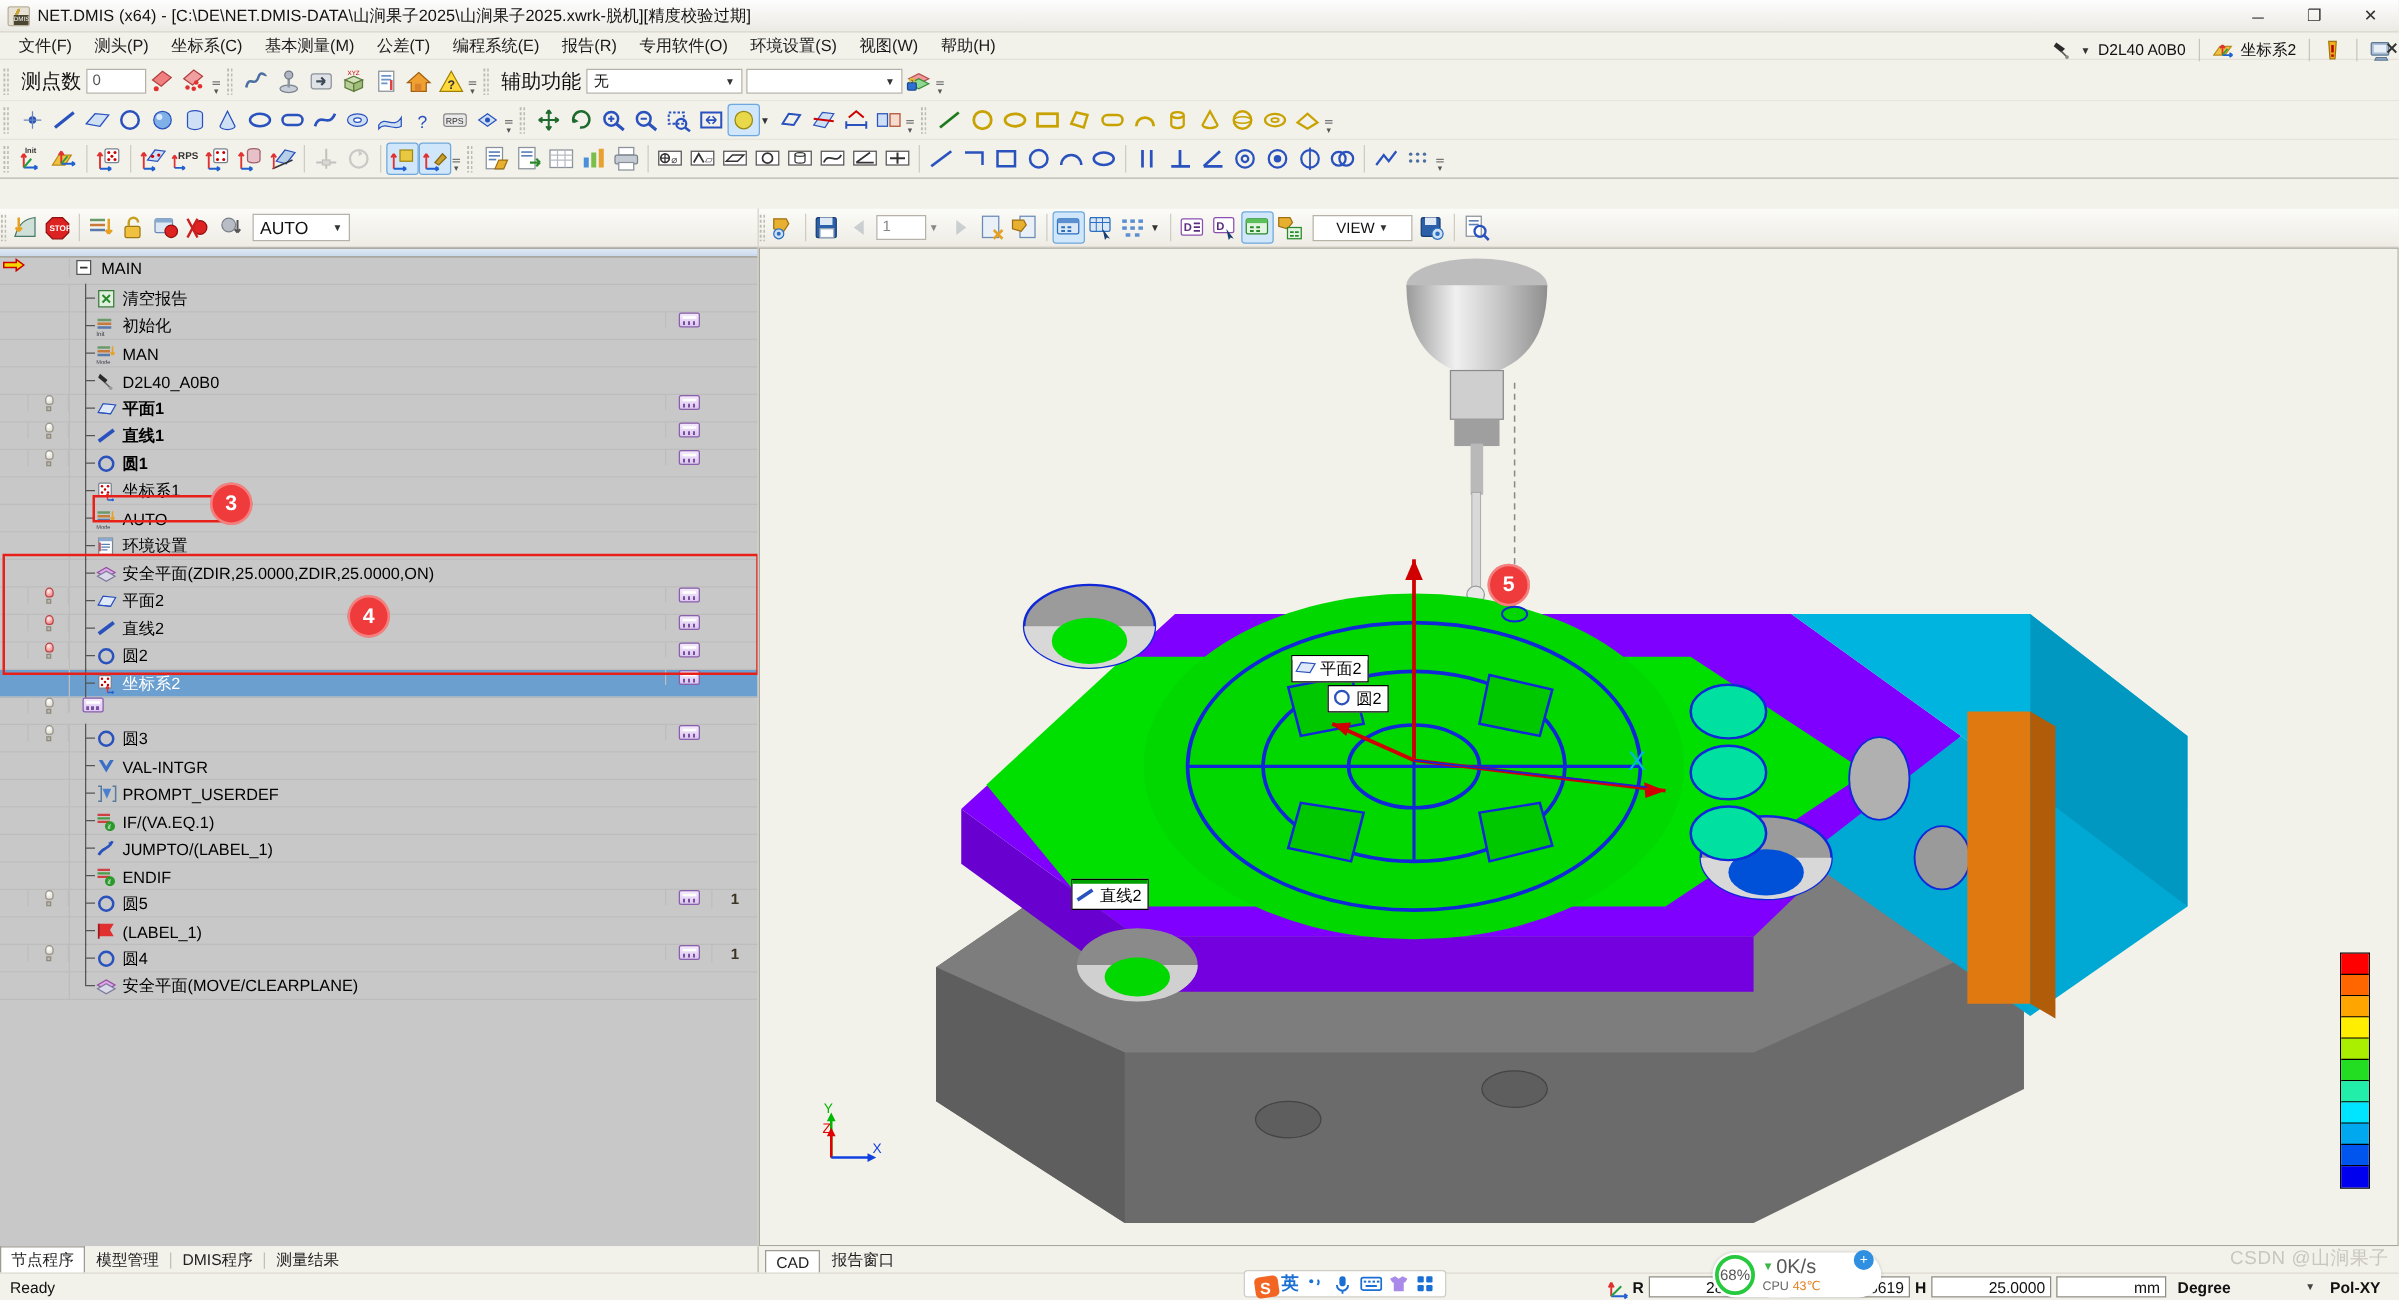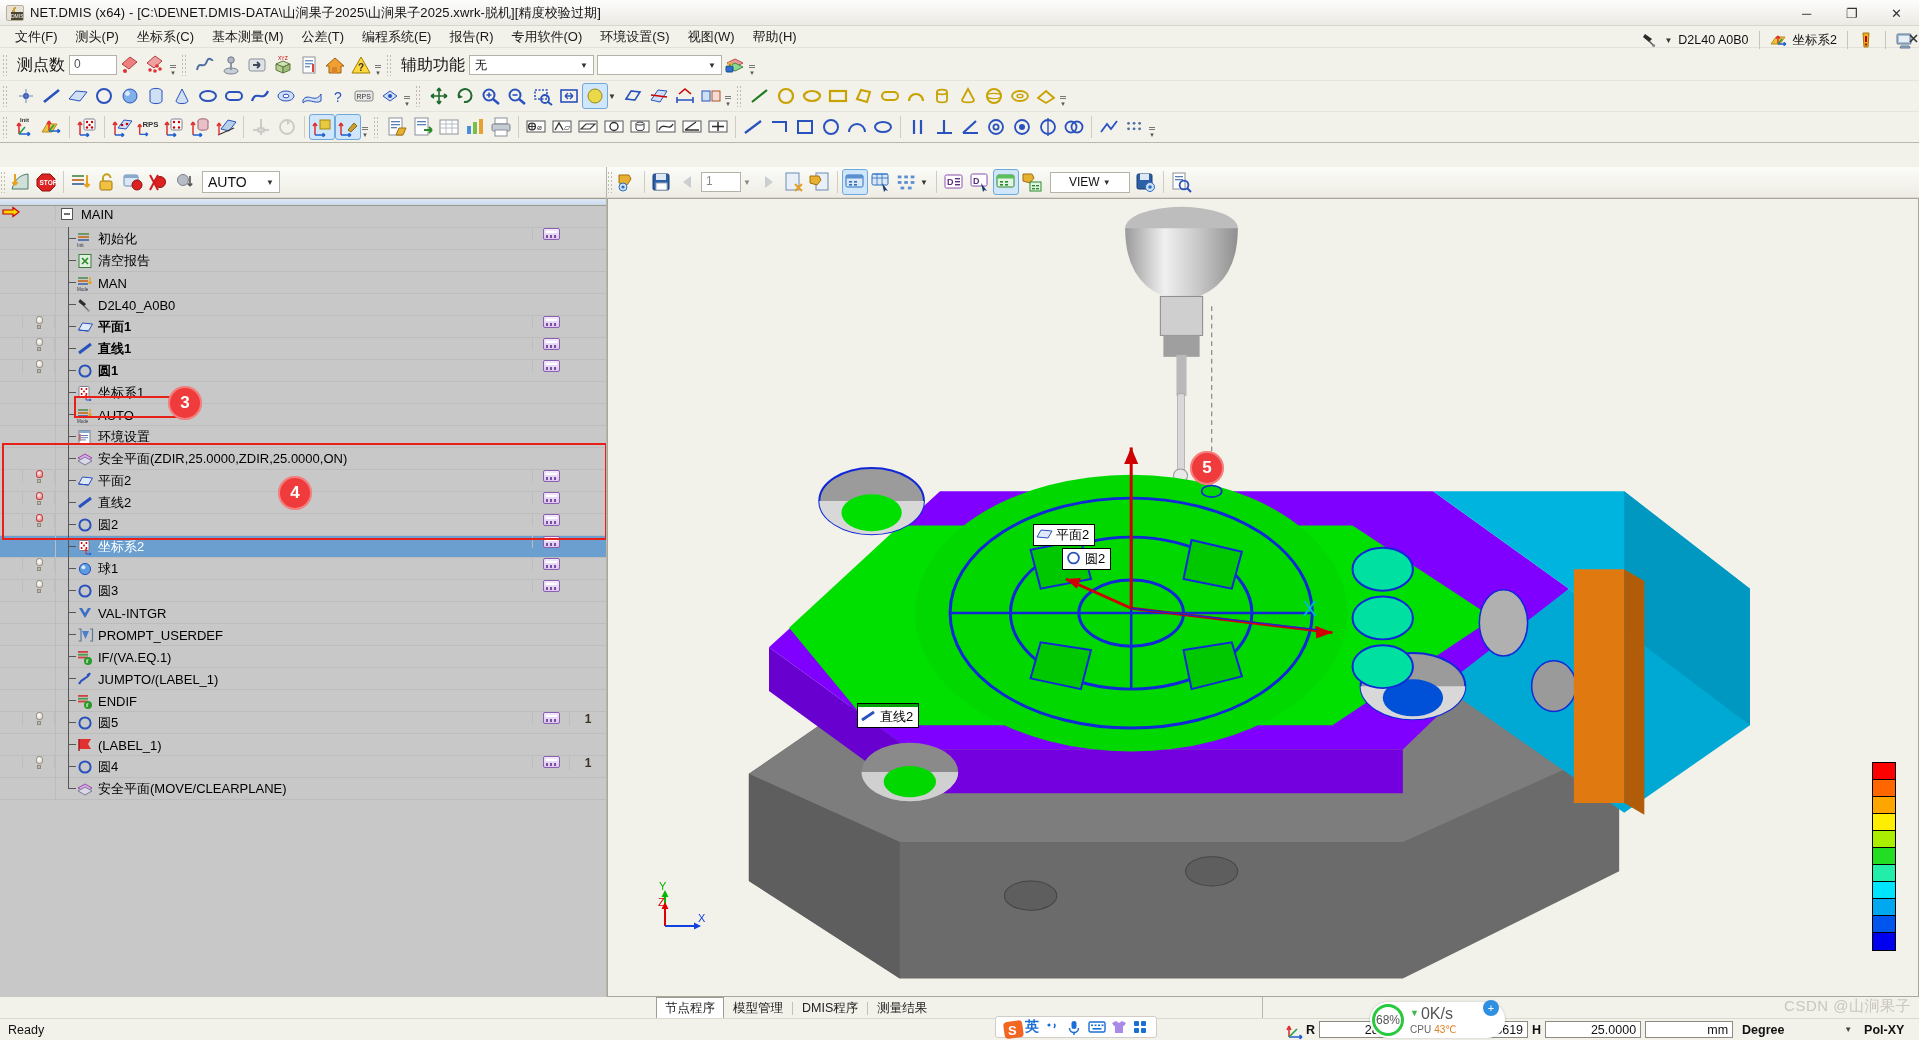--- a/index.html
+++ b/index.html
@@ -127,21 +127,21 @@
                display:flex; align-items:center; padding:1px 5px 1px 2px;
                font-size:13px; color:#000; white-space:nowrap; }
   .cad-label .topbar { position:absolute; left:0; right:0; top:0; height:3px; }
 
   .legend { position:absolute; width:24px; border:1px solid #000; }
   .legend div { height:17px; border-bottom:1px solid #000; }
   .legend div:last-child { border-bottom:none; }
 
   
   .tabsrow { position:absolute; left:0; right:0; bottom:22px; height:21px;
-             background:#f2f1ea; display:flex; align-items:center;flex-direction:column; }
+             background:#f2f1ea; display:flex; align-items:flex-start; }
   .tab { font-size:12.5px; padding:2px 8px; color:#222; border:1px solid transparent; }
   .tab.active { background:#fff; border:1px solid #9f9c92; border-bottom-color:#fff; }
   .tabsep { width:1px; height:13px; background:#c2bfb5; align-self:center; }
 
   .statusbar { position:absolute; left:0; right:0; bottom:0; height:22px;
                background:#f2f1ea; border-top:1px solid #dcd9d0;
                display:flex; align-items:center; font-size:12.5px; color:#111; }
 
   .tray { position:absolute; left:995px; bottom:2px; height:22px;
           background:#fff; border:1px solid #cfcdc5; border-radius:3px;
@@ -965,44 +965,44 @@
               </div>
               <div class="c-mark"></div>
               <div class="c-num"></div>
             </div>
             <div class="trow">
               <div class="c-arrow"></div>
               <div class="c-bulb"></div>
               <div class="c-tree">
                 <span class="stick"></span>
                 <span class="ico"><svg width="17" height="16" viewBox="0 0 17 16">
+                    <rect x="2" y="1.5" width="12" height="13" fill="#dff0df" stroke="#3a7a3a"></rect>
+                    <path d="M5 5 L11 11 M11 5 L5 11" stroke="#2a8a2a" stroke-width="1.6"></path>
+                  </svg></span>
+                <span class="lbl">清空报告</span>
+              </div>
+              <div class="c-mark"></div>
+              <div class="c-num"></div>
+            </div>
+            <div class="trow">
+              <div class="c-arrow"></div>
+              <div class="c-bulb"></div>
+              <div class="c-tree">
+                <span class="stick"></span>
+                <span class="ico"><svg width="17" height="16" viewBox="0 0 17 16">
                     <rect x="1" y="2" width="11" height="2" fill="#6a9a6a"></rect>
                     <rect x="1" y="5" width="11" height="2" fill="#c87a3a"></rect>
                     <rect x="1" y="8" width="11" height="2" fill="#5a7aaa"></rect>
                     <text x="0" y="16" font-size="5" fill="#334">Init</text>
                   </svg></span>
                 <span class="lbl">初始化</span>
               </div>
               <div class="c-mark">
                 <span class="mark-ico"></span>
               </div>
-              <div class="c-num"></div>
-            </div>
-            <div class="trow">
-              <div class="c-arrow"></div>
-              <div class="c-bulb"></div>
-              <div class="c-tree">
-                <span class="stick"></span>
-                <span class="ico"><svg width="17" height="16" viewBox="0 0 17 16">
-                    <rect x="2" y="1.5" width="12" height="13" fill="#dff0df" stroke="#3a7a3a"></rect>
-                    <path d="M5 5 L11 11 M11 5 L5 11" stroke="#2a8a2a" stroke-width="1.6"></path>
-                  </svg></span>
-                <span class="lbl">清空报告</span>
-              </div>
-              <div class="c-mark"></div>
               <div class="c-num"></div>
             </div>
             <div class="trow">
               <div class="c-arrow"></div>
               <div class="c-bulb"></div>
               <div class="c-tree">
                 <span class="stick"></span>
                 <span class="ico"><svg width="17" height="16" viewBox="0 0 17 16">
                     <rect x="1" y="2" width="10" height="2" fill="#6a9a6a"></rect>
                     <rect x="1" y="5" width="10" height="2" fill="#c87a3a"></rect>
@@ -1245,28 +1245,20 @@
               </div>
               <div class="c-num"></div>
             </div>
             <div class="trow">
               <div class="c-arrow"></div>
               <div class="c-bulb">
                 <div class="bulb">
                   <span class="g"></span>
                   <span class="s"></span>
                 </div>
-              </div>
-              <div class="c-tree">
-                <span class="stick"></span>
-                <span class="ico"><svg width="17" height="16" viewBox="0 0 17 16">
-                    <circle cx="8" cy="8" r="5.6" fill="#5b9bdf" stroke="#2a52be"></circle>
-                    <circle cx="6.4" cy="6.2" r="2" fill="#dbeafb"></circle>
-                  </svg></span>
-                <span class="lbl">球1</span>
               </div>
               <div class="c-mark">
                 <span class="mark-ico"></span>
               </div>
               <div class="c-num"></div>
             </div>
             <div class="trow">
               <div class="c-arrow"></div>
               <div class="c-bulb">
                 <div class="bulb">

